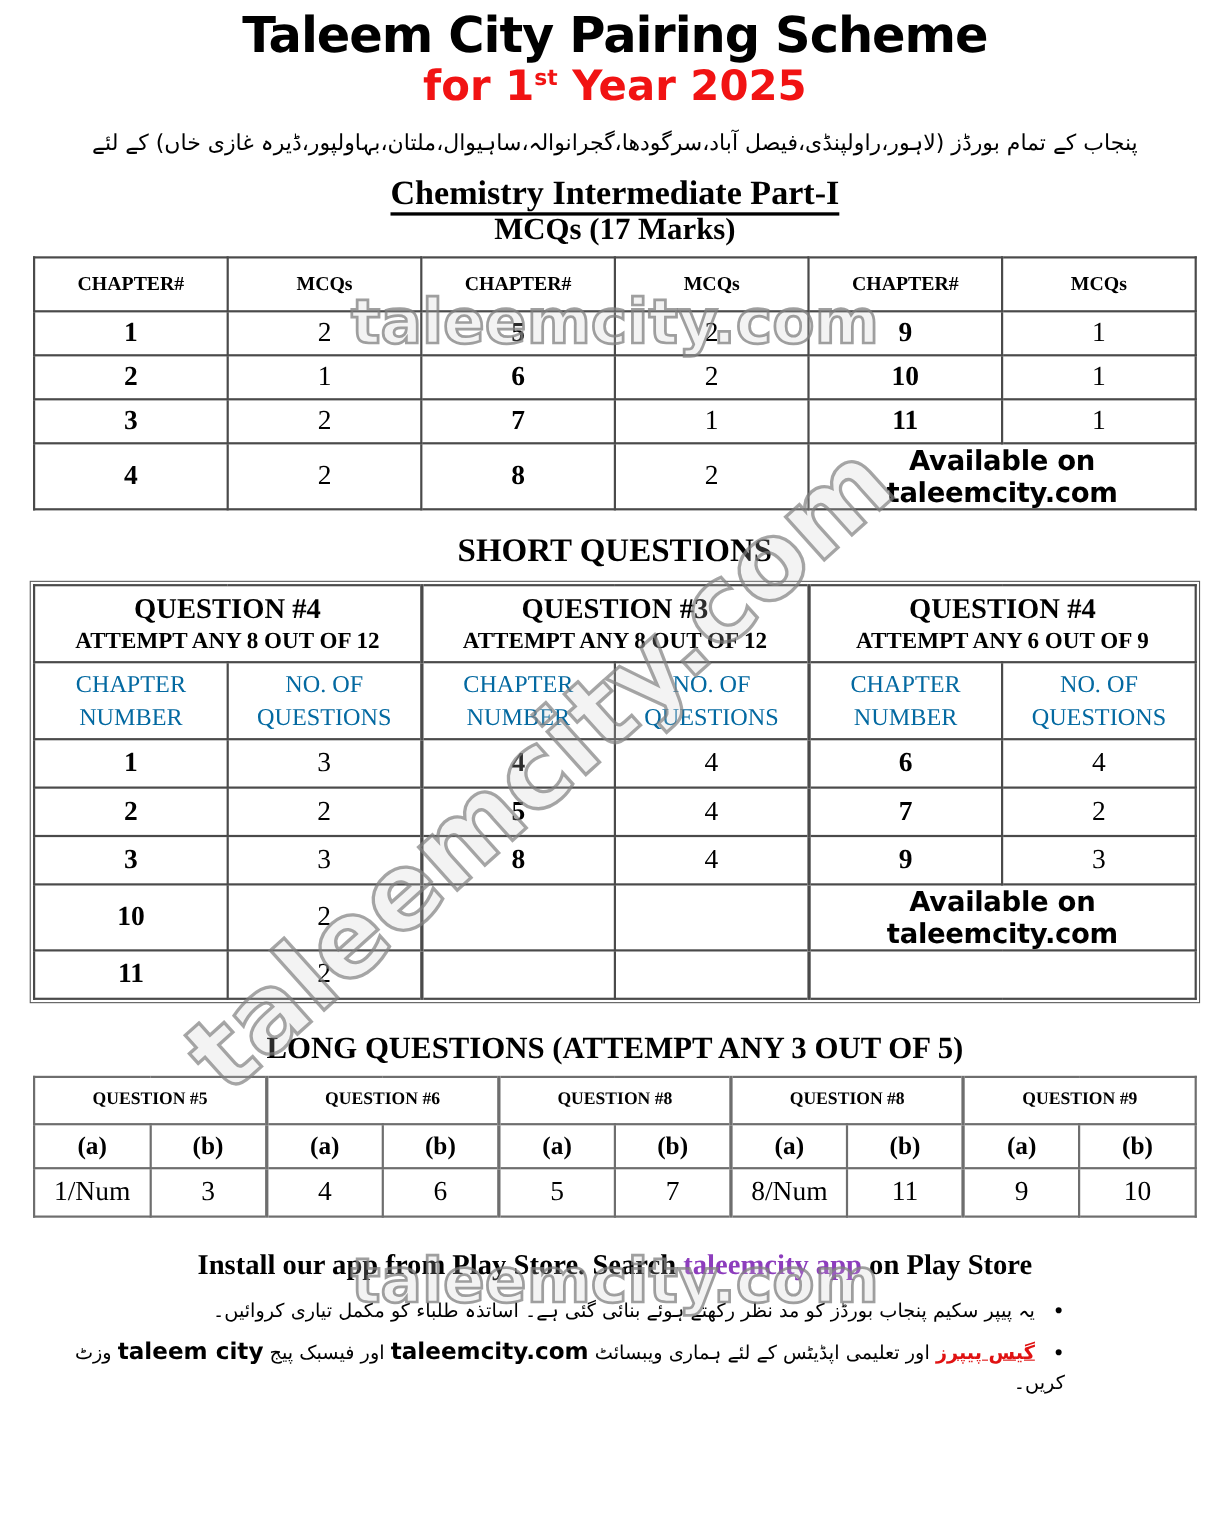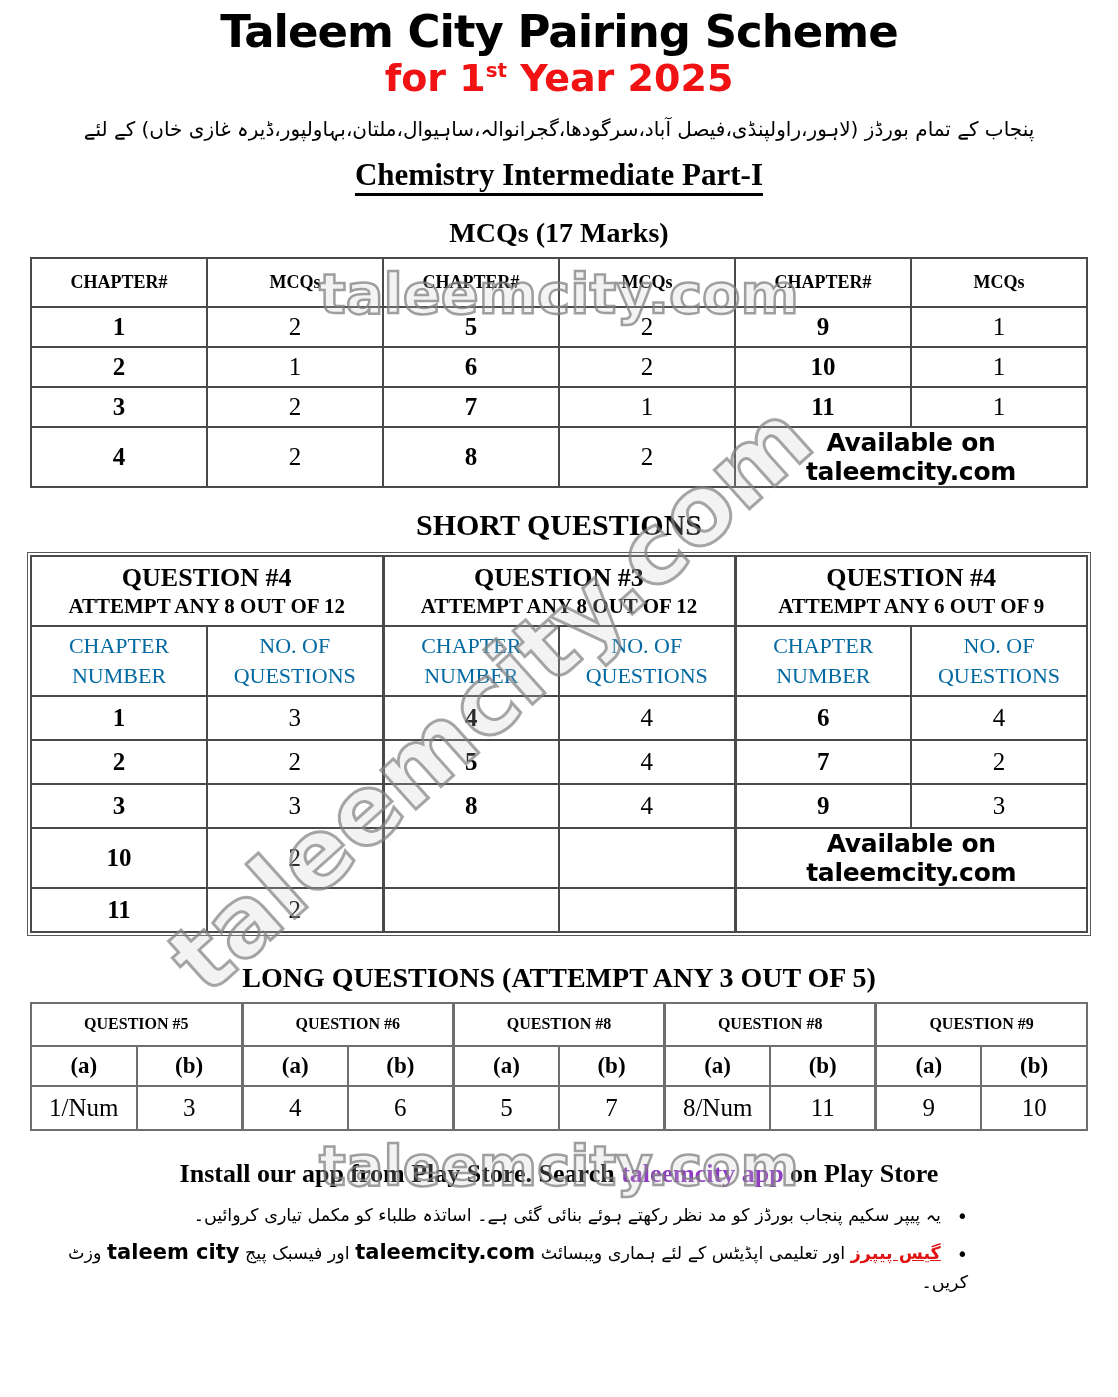--- a/index.html
+++ b/index.html
@@ -26,21 +26,21 @@
   .urdu-top {
     text-align:center; margin-top:13px;
     direction:rtl; white-space:nowrap;
     font-family:"DejaVu Sans", sans-serif;
     font-size:20px; line-height:1.6;
   }
   .chem { text-align:center; margin-top:12px; font-size:31px; font-weight:bold; }
   .chem .u { border-bottom:3px solid #000; padding-bottom:1px; }
 
   .sec-heading { text-align:center; font-weight:bold; }
-  .mcq-heading { margin-top:24px; font-size:28px;font-family:Liberation Serif, serif; }
+  .mcq-heading { margin-top:0; font-size:28px;font-family:Liberation Serif, serif; }
   .sq-heading  { margin-top:20px; font-size:30px; margin-bottom:10px; }
   .lq-heading  { margin-top:26px; font-size:28px; margin-bottom:8px; }
 
   table { border-collapse:collapse; margin:0 auto; width:1058px; table-layout:fixed; }
   th, td { text-align:center; vertical-align:middle; padding:0 4px; }
 
   
   .mcq-table { margin-top:8px; }
   .mcq-table th, .mcq-table td { border:2px solid #4a4a4a; }
   .mcq-table th { height:47px; font-size:18px; }

